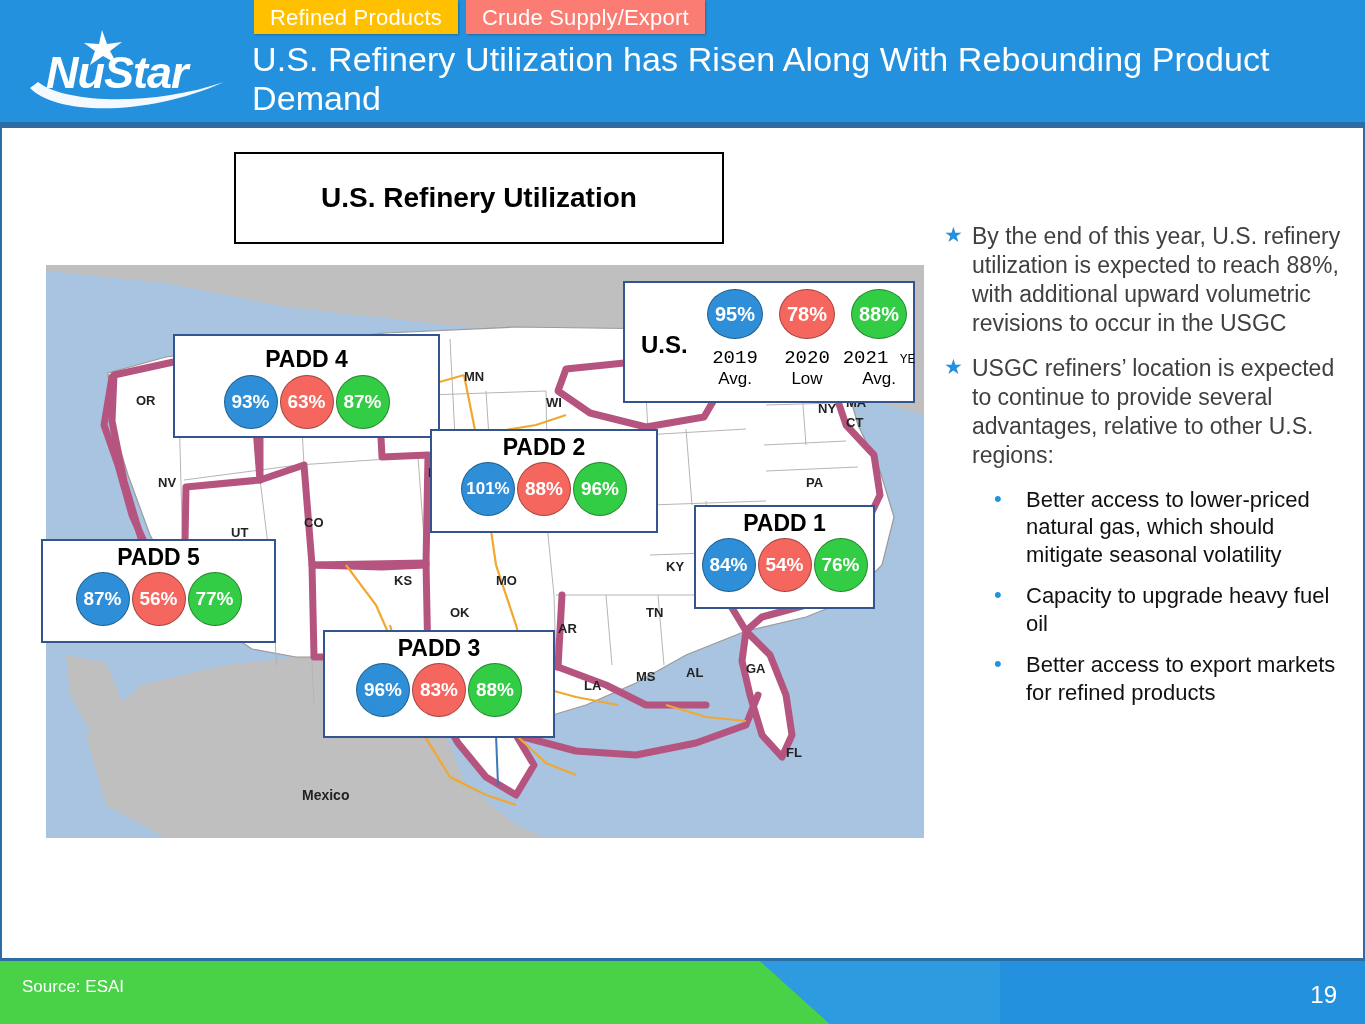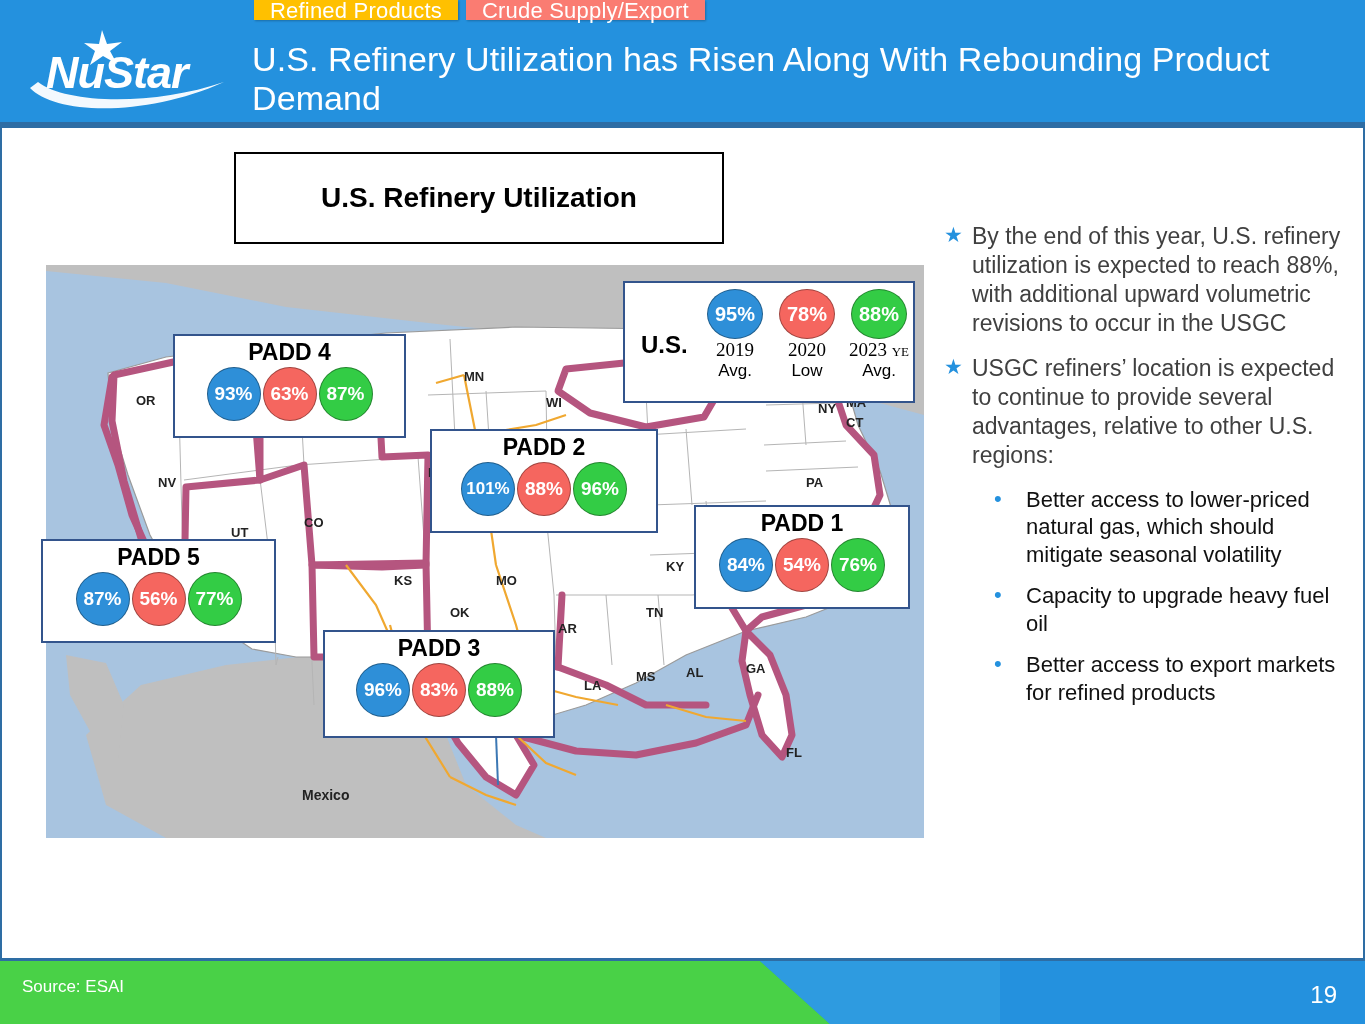--- a/index.html
+++ b/index.html
@@ -14,21 +14,21 @@
   #header {
     position:absolute; left:0; top:0; width:1365px; height:122px;
     background:#2491DE;
   }
   #header-rule {
     position:absolute; left:0; top:122px; width:1365px; height:6px;
     background:#2E6DA4;
   }
   #tabs { position:absolute; left:254px; top:0px; height:34px; display:flex; gap:8px; }
   .tab {
-    height:20px; padding:2px 16px 0 16px;
+    height:34px; padding:2px 16px 0 16px;
     display:flex; align-items:center; justify-content:center;
     color:#ffffff; font-size:22px; letter-spacing:0.2px;
     box-shadow:1px 1px 2px rgba(0,0,0,.25);
   }
   .tab.refined { background:#FFC000; }
   .tab.crude   { background:#FA7C72; }
 
   #slide-title {
     position:absolute; left:252px; top:40px; width:1060px;
     color:#ffffff; font-size:34px; line-height:1.14; font-weight:400;
@@ -84,22 +84,22 @@
     background:#ffffff; border:2px solid #33548C;
   }
   #us-label {
     position:absolute; left:16px; top:48px;
     font-size:24px; font-weight:bold; color:#000;
   }
   #us-cols { position:absolute; left:78px; top:6px; display:flex; gap:8px; }
   .us-col { width:64px; display:flex; flex-direction:column; align-items:center; }
   .us-col .bubble { width:56px; height:50px; border-radius:50%; font-size:20px; }
   .us-yr {
-    font-size:19px; color:#000; margin-top:0; white-space:nowrap;
-    font-family:Liberation Serif, serif;
+    font-size:19px; color:#000; margin-top:8px; white-space:nowrap;
+    font-family:Liberation Mono, monospace;
   }
   .us-yr .ye { font-size:13px; }
   .us-sub { font-size:17px; color:#000; margin-top:0px; }
 
   
   #right-panel {
     position:absolute; left:944px; top:222px; width:404px;
   }
   .blt {
     display:flex; align-items:flex-start; margin-bottom:16px;
@@ -320,45 +320,45 @@
       <div class="us-yr">2019</div>
       <div class="us-sub">Avg.</div>
     </div>
     <div class="us-col">
       <div class="bubble red">78%</div>
       <div class="us-yr">2020</div>
       <div class="us-sub">Low</div>
     </div>
     <div class="us-col">
       <div class="bubble green">88%</div>
-      <div class="us-yr"><span>2023</span> <span class="ye">YE</span></div>
+      <div class="us-yr"><span>2021</span> <span class="ye">YE</span></div>
       <div class="us-sub">Avg.</div>
     </div>
   </div>
 </div>
 
-<div class="padd-box" style="left:173px; top:334px; width:233px; height:104px;">
+<div class="padd-box" style="left:173px; top:334px; width:267px; height:104px;justify-content:center;">
   <div class="padd-title">PADD 4</div>
   <div class="bubbles">
     <div class="bubble blue">93%</div>
     <div class="bubble red">63%</div>
     <div class="bubble green">87%</div>
   </div>
 </div>
 
 <div class="padd-box" style="left:430px; top:429px; width:228px; height:104px;">
   <div class="padd-title">PADD 2</div>
   <div class="bubbles">
     <div class="bubble blue small">101%</div>
     <div class="bubble red">88%</div>
     <div class="bubble green">96%</div>
   </div>
 </div>
 
-<div class="padd-box" style="left:694px; top:505px; width:216px; height:104px;">
+<div class="padd-box" style="left:694px; top:505px; width:181px; height:104px;">
   <div class="padd-title">PADD 1</div>
   <div class="bubbles">
     <div class="bubble blue">84%</div>
     <div class="bubble red">54%</div>
     <div class="bubble green">76%</div>
   </div>
 </div>
 
 <div class="padd-box" style="left:41px; top:539px; width:235px; height:104px;">
   <div class="padd-title">PADD 5</div>

